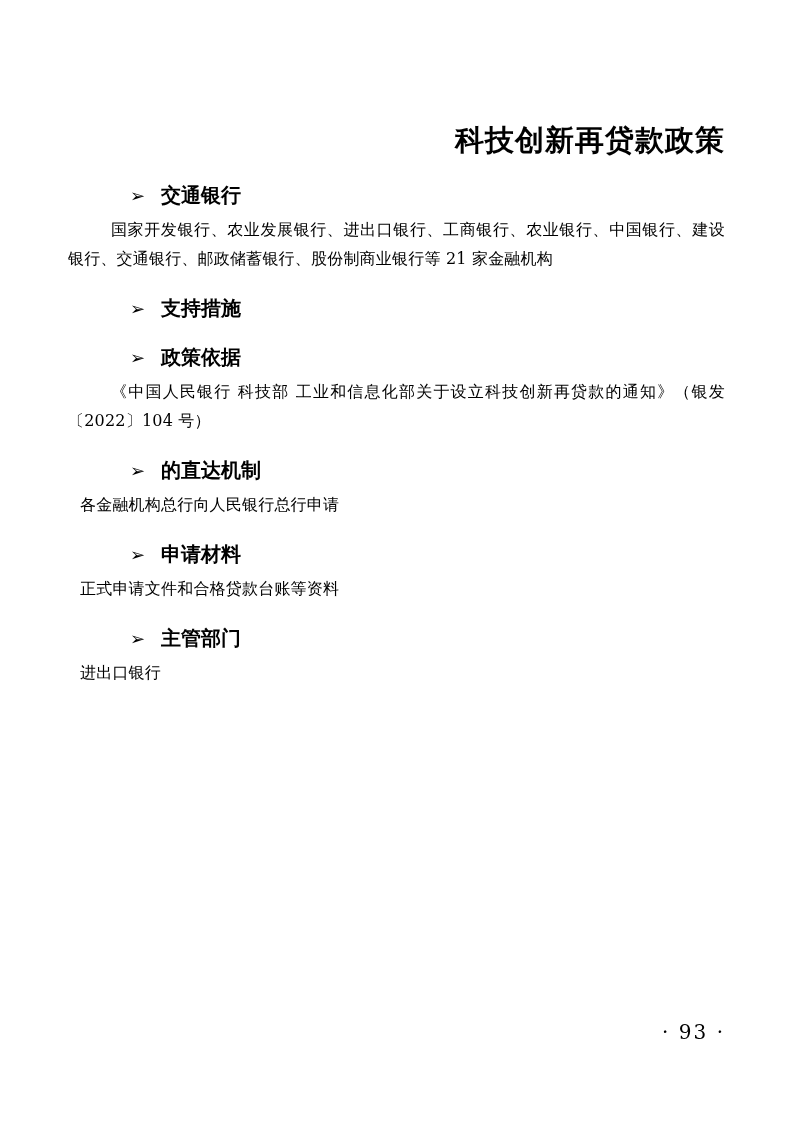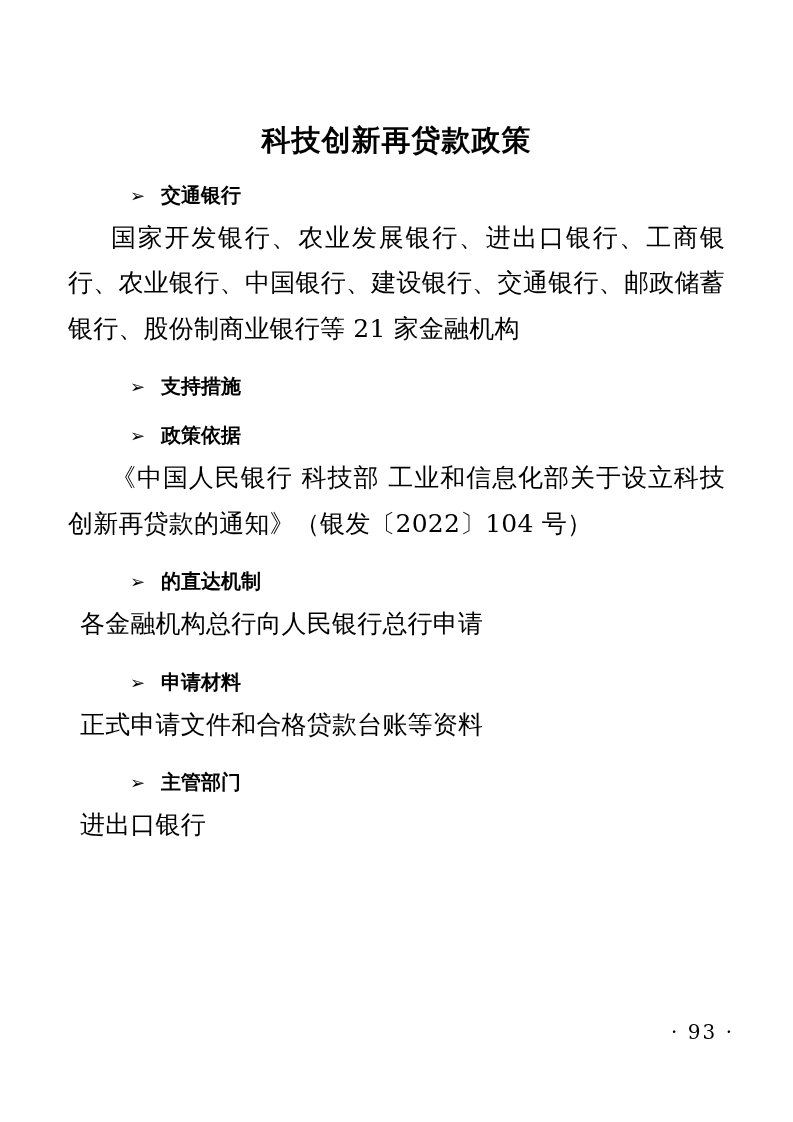--- a/index.html
+++ b/index.html
@@ -16,21 +16,21 @@
     overflow: hidden;
   }
   .page {
     position: relative;
     width: 793px;
     height: 1122px;
     box-sizing: border-box;
     padding: 0 68px;
   }
   .doc-title {
-    text-align: center;
+    text-align: right;
     font-family: "DejaVu Sans", "Liberation Sans", sans-serif;
     font-weight: bold;
     font-size: 29px;
     letter-spacing: 1px;
     margin: 0;
     padding-top: 122px;
     line-height: 1.3;
   }
   .section {
     margin-top: 0;
@@ -46,37 +46,37 @@
   }
   .heading .bullet {
     font-family: "DejaVu Sans", "Liberation Sans", sans-serif;
     font-weight: normal;
     font-size: 18px;
     margin-right: 16px;
     line-height: 1;
   }
   .para {
     font-family: "DejaVu Serif", "Liberation Serif", serif;
-    font-size: 25px;
+    font-size: 16px;
     line-height: 1.82;
     text-align: justify;
     text-justify: inter-ideograph;
     margin: 0;
     letter-spacing: 0.2px;
   }
   .para.indent {
     text-indent: 43px;
   }
   .para.noindent {
     text-indent: 0;
     padding-left: 12px;
   }
   .page-number {
     position: absolute;
-    right: 59px;
+    right: 68px;
     bottom: 78px;
     font-family: "DejaVu Serif", "Liberation Serif", serif;
     font-size: 20px;
     letter-spacing: 2px;
   }
 </style>
 </head>
 <body>
 
 <div class="page">

